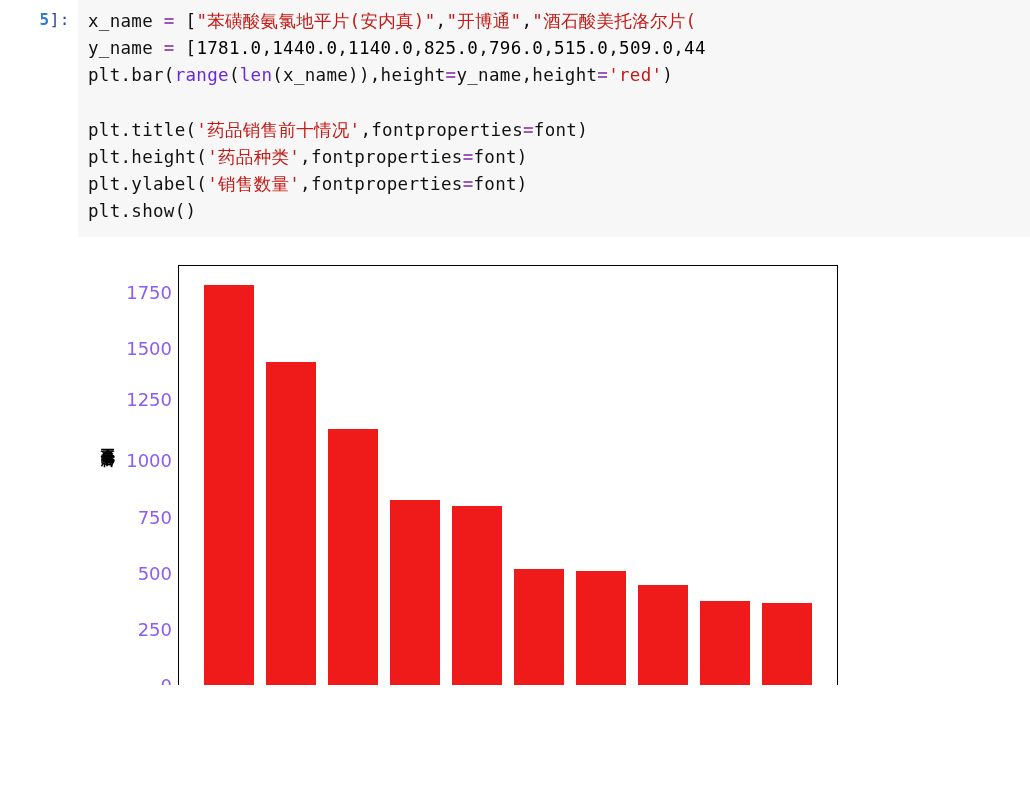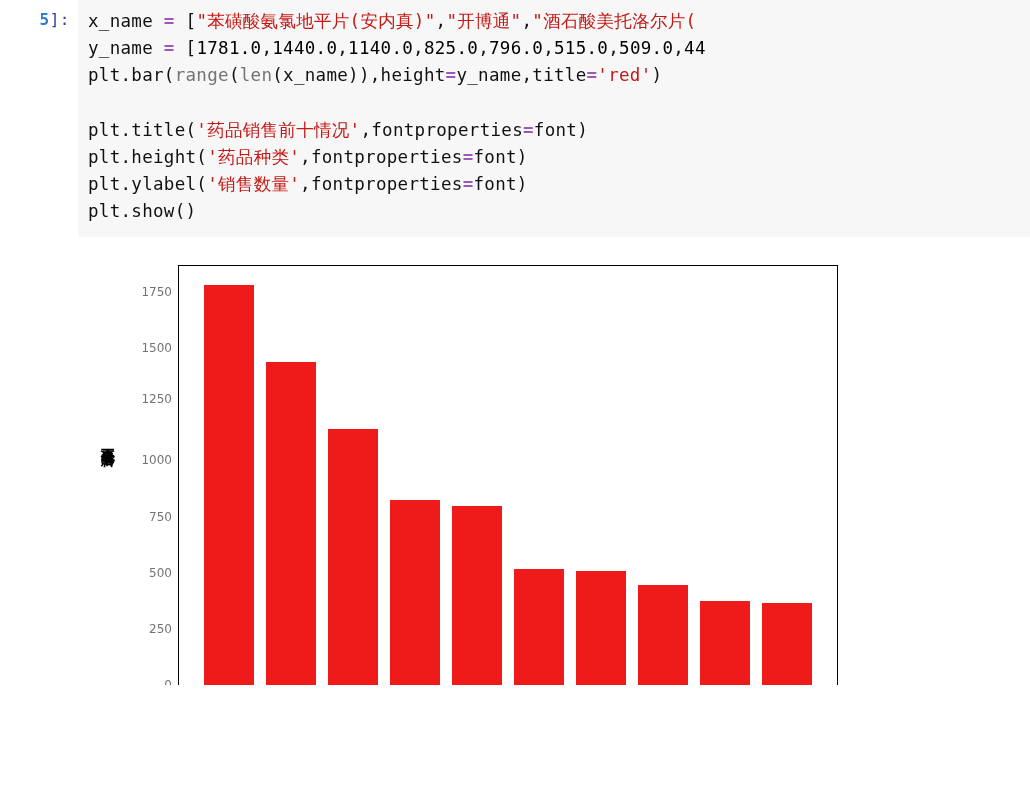--- a/index.html
+++ b/index.html
@@ -38,21 +38,21 @@
     white-space: pre;
     overflow: hidden;
     letter-spacing: 0.3px;
   }
   
   .tk-name   { color: #111; }
   .tk-op     { color: #9b59b6; font-weight: 700; } 
   .tk-punct  { color: #111; }
   .tk-str    { color: #c41a16; } 
   .tk-num    { color: #000000; } 
-  .tk-call   { color: #737373; }
+  .tk-call   { color: #6d28d9; }
 
   
   .output-area {
     margin-left: 78px;
     padding: 10px 0 0 0;
   }
   .chart-wrap {
     margin: 18px 0 0 14px;
     width: 780px;
     font-family: "DejaVu Sans", Arial, sans-serif;
@@ -83,22 +83,22 @@
     color: #000;
     letter-spacing: 2px;
   }
   .yticks {
     width: 56px;
     position: relative;
   }
   .ytick {
     position: absolute;
     right: 6px;
-    font-size: 12px;
-    color: #737373;
+    font-size: 18px;
+    color: #8b5cf6;
     transform: translateY(-50%);
   }
   .plot-box {
     position: relative;
     width: 660px;
     height: 420px;
     border-left: 1.5px solid #000;
     border-right: 1.5px solid #000;
     border-top: 1.5px solid #000;
     
@@ -136,21 +136,21 @@
 </style>
 </head>
 <body>
 
 <div class="notebook-row">
   <div class="prompt-col">
     <span class="n">5</span><span>]:</span>
   </div>
   <div class="cell-input"><span class="tk-name">x_name </span><span class="tk-op">=</span><span class="tk-punct"> [</span><span class="tk-str">"苯磺酸氨氯地平片(安内真)"</span><span class="tk-punct">,</span><span class="tk-str">"开博通"</span><span class="tk-punct">,</span><span class="tk-str">"酒石酸美托洛尔片(</span>
 <span class="tk-name">y_name </span><span class="tk-op">=</span><span class="tk-punct"> [</span><span class="tk-num">1781.0</span><span class="tk-punct">,</span><span class="tk-num">1440.0</span><span class="tk-punct">,</span><span class="tk-num">1140.0</span><span class="tk-punct">,</span><span class="tk-num">825.0</span><span class="tk-punct">,</span><span class="tk-num">796.0</span><span class="tk-punct">,</span><span class="tk-num">515.0</span><span class="tk-punct">,</span><span class="tk-num">509.0</span><span class="tk-punct">,</span><span class="tk-num">44</span>
-<span class="tk-name">plt.bar(</span><span class="tk-call">range</span><span class="tk-punct">(</span><span class="tk-call">len</span><span class="tk-name">(x_name)),height</span><span class="tk-op">=</span><span class="tk-name">y_name,title</span><span class="tk-op">=</span><span class="tk-str">'red'</span><span class="tk-punct">)</span>
+<span class="tk-name">plt.bar(</span><span class="tk-call">range</span><span class="tk-punct">(</span><span class="tk-call">len</span><span class="tk-name">(x_name)),height</span><span class="tk-op">=</span><span class="tk-name">y_name,height</span><span class="tk-op">=</span><span class="tk-str">'red'</span><span class="tk-punct">)</span>
 <span></span>
 <span class="tk-name">plt.title(</span><span class="tk-str">'药品销售前十情况'</span><span class="tk-name">,fontproperties</span><span class="tk-op">=</span><span class="tk-name">font)</span>
 <span class="tk-name">plt.height(</span><span class="tk-str">'药品种类'</span><span class="tk-name">,fontproperties</span><span class="tk-op">=</span><span class="tk-name">font)</span>
 <span class="tk-name">plt.ylabel(</span><span class="tk-str">'销售数量'</span><span class="tk-name">,fontproperties</span><span class="tk-op">=</span><span class="tk-name">font)</span>
 <span class="tk-name">plt.show()</span></div>
 </div>
 
 <div class="output-area">
   <div class="chart-wrap">
     <div class="plot-row">

